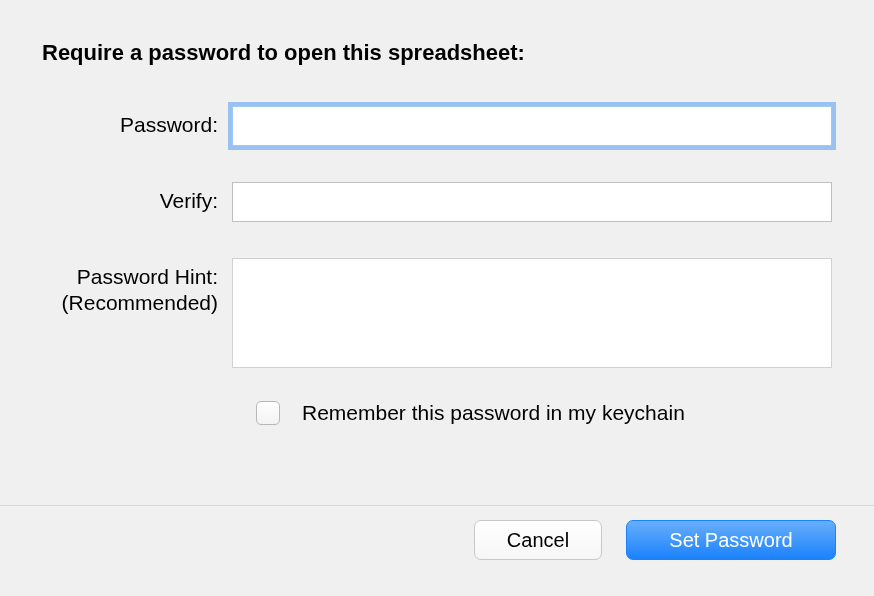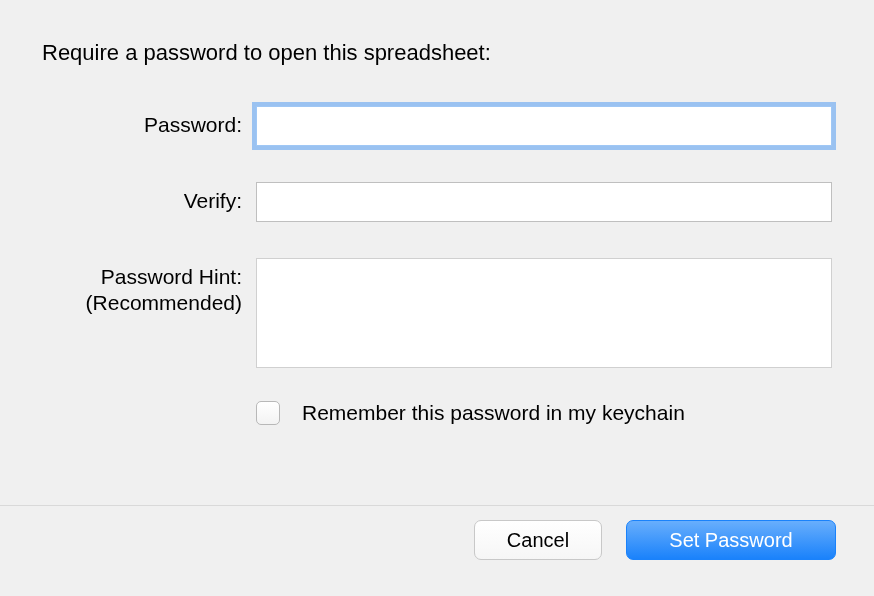--- a/index.html
+++ b/index.html
@@ -15,38 +15,38 @@
       font-size: 20px;
       color: #000;
       overflow: hidden;
     }
     .dialog {
       width: 100%;
       height: 100%;
       position: relative;
     }
     .title {
-      font-weight: normal;
+      font-weight: bold;
       font-size: 22px;
       padding: 40px 0 0 42px;
       color: #000;
     }
     .form-area {
       padding: 40px 42px 0 0;
     }
     .row {
       display: flex;
       align-items: flex-start;
       margin-bottom: 36px;
     }
     .row.hint-row {
       margin-bottom: 28px;
     }
     .label-col {
-      width: 256px;
+      width: 232px;
       text-align: right;
       padding-right: 14px;
       padding-top: 6px;
       font-size: 21px;
       color: #000;
       line-height: 1.25;
     }
     .field-col {
       flex: 1;
     }

